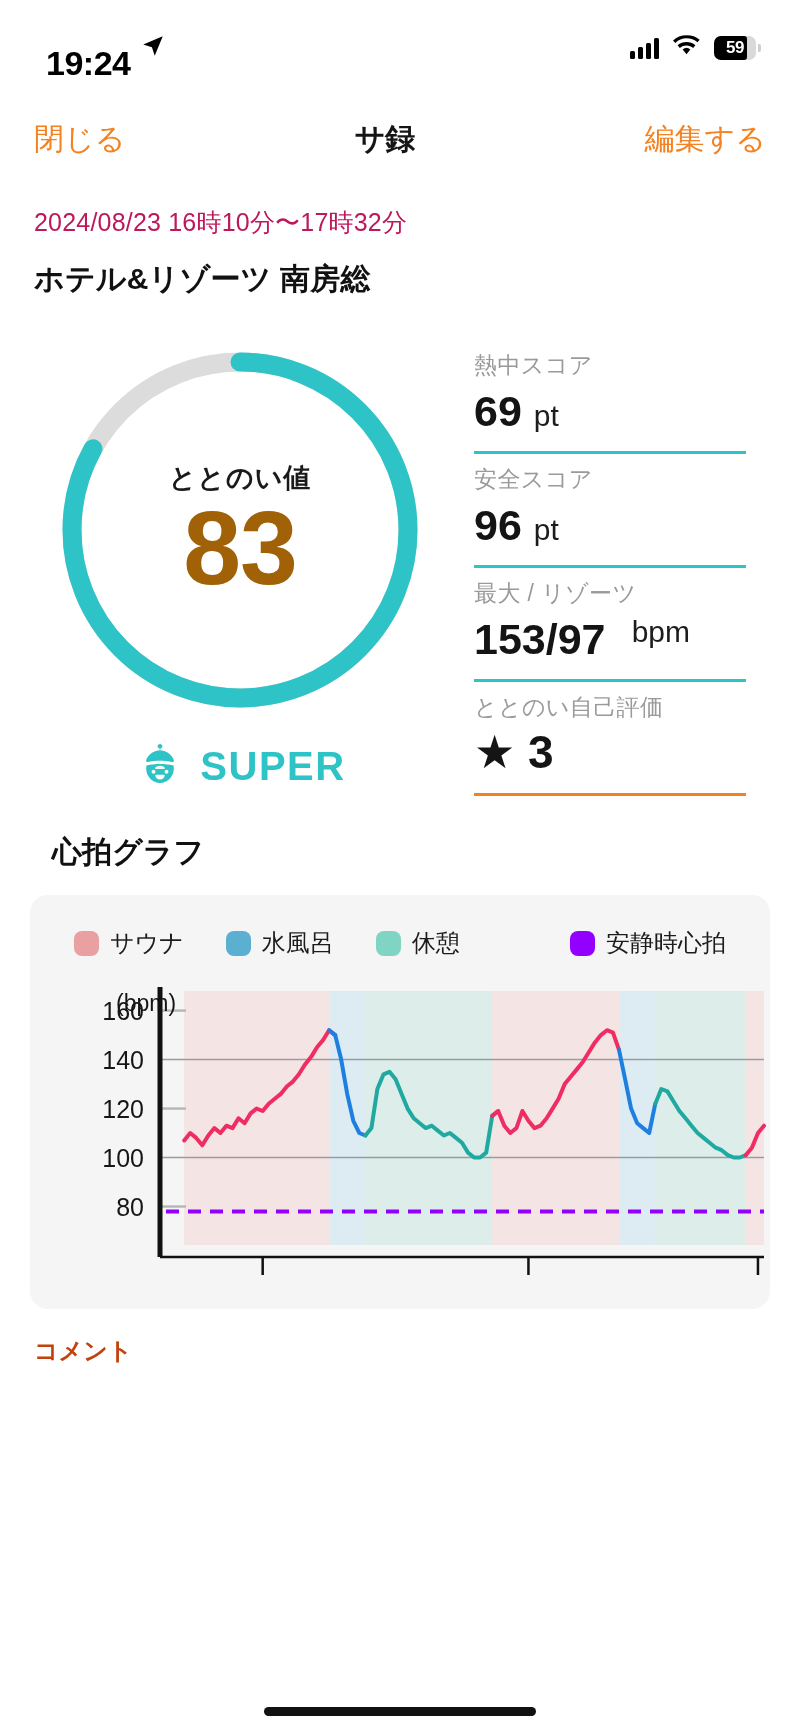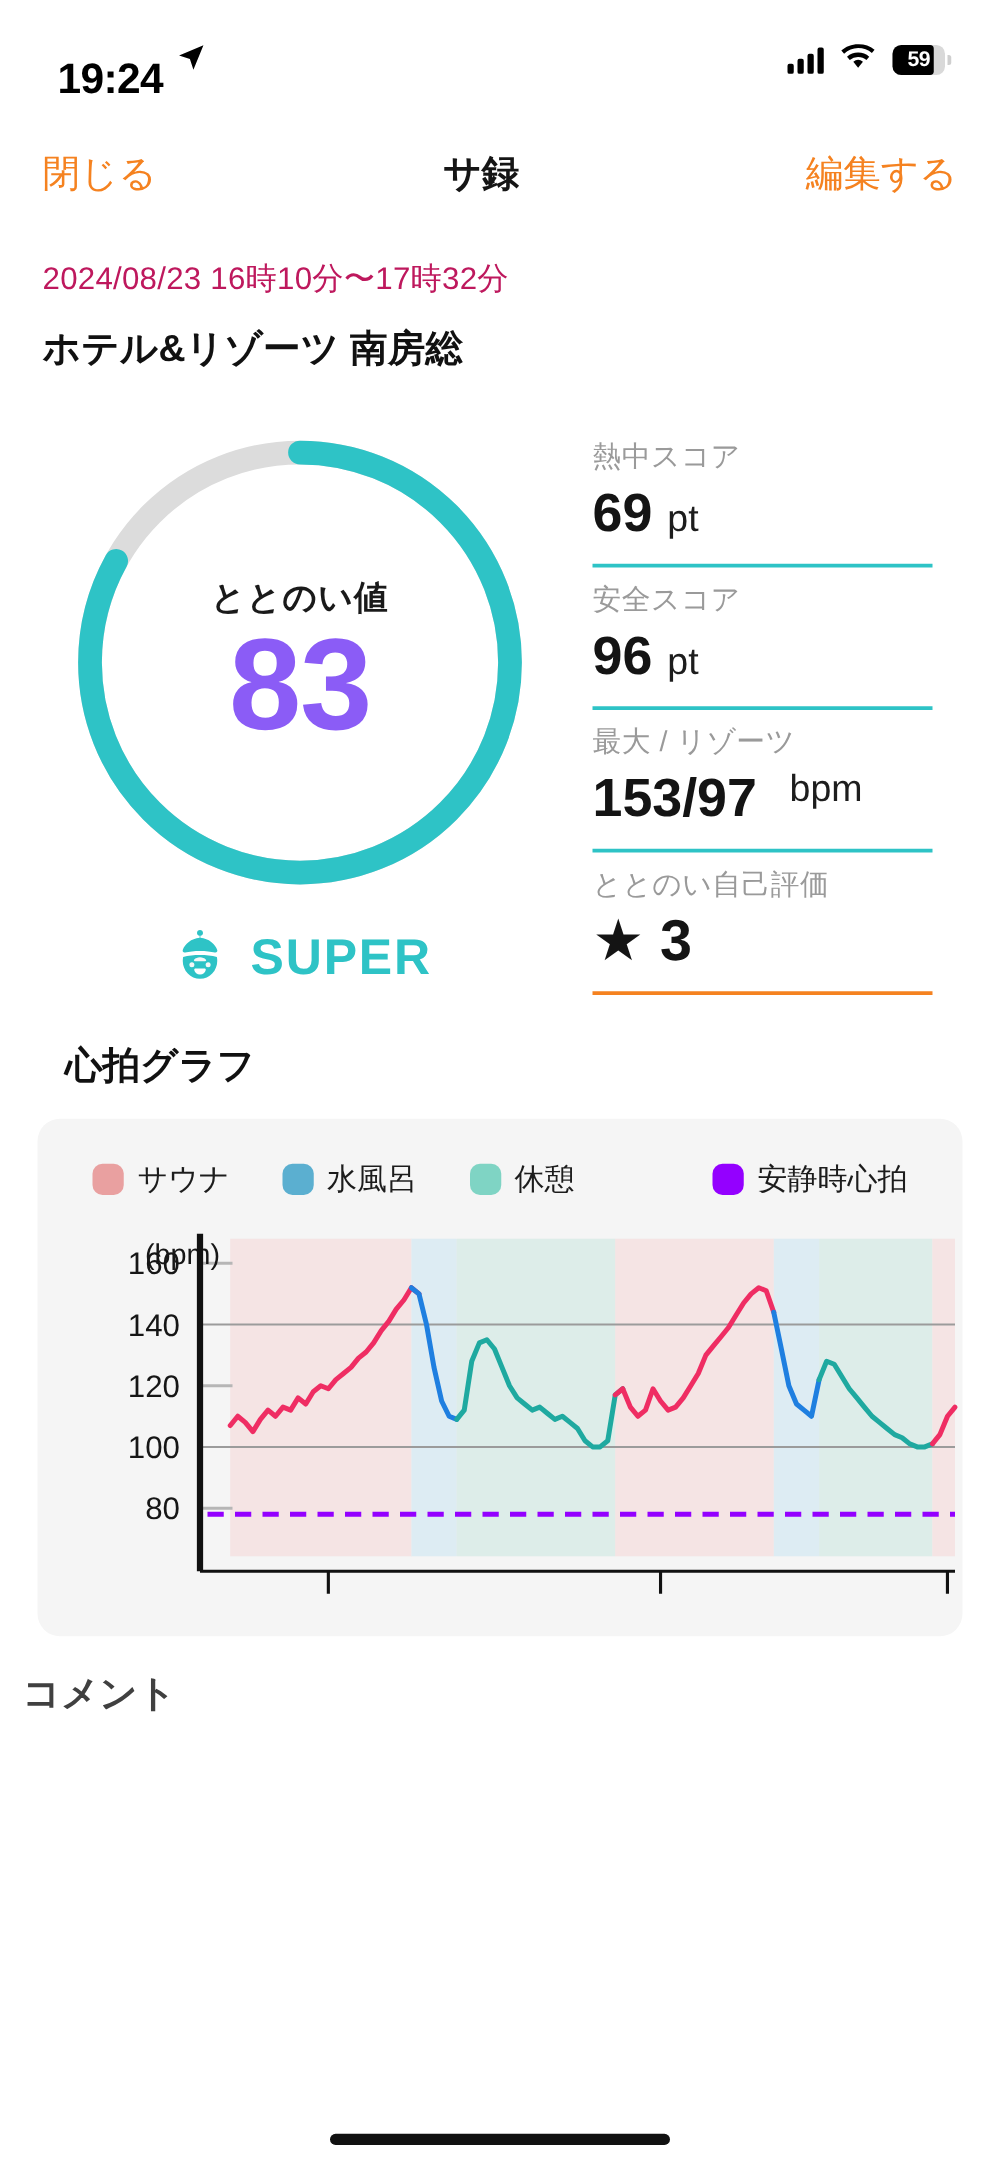--- a/index.html
+++ b/index.html
@@ -62,21 +62,21 @@
   
   .summary{display:flex;padding:34px 30px 0 30px;box-sizing:border-box;}
   .gauge-col{width:420px;flex:0 0 420px;position:relative;}
   .gauge-wrap{position:relative;width:372px;height:372px;margin:10px auto 0 auto;}
   .gauge-wrap svg{display:block;}
   .gauge-center{
     position:absolute;left:0;right:0;top:0;bottom:0;
     display:flex;flex-direction:column;align-items:center;justify-content:center;
   }
   .gauge-label{font-size:27px;font-weight:600;color:#1a1a1a;letter-spacing:1px;}
-  .gauge-value{font-size:104px;font-weight:800;color:#8b5cf6;line-height:1;letter-spacing:-1px;}
+  .gauge-value{font-size:104px;font-weight:800;color:#a16207;line-height:1;letter-spacing:-1px;}
   .rank{display:flex;align-items:center;justify-content:center;gap:14px;margin-top:22px;}
   .rank-text{font-size:40px;font-weight:600;color:#2ec3c6;letter-spacing:1.5px;}
 
   
   .stats{flex:1;padding:16px 24px 0 24px;box-sizing:border-box;}
   .stat{margin-bottom:10px;}
   .stat .k{font-size:23px;color:#9a9a9a;letter-spacing:0.4px;}
   .stat .v{
     display:flex;align-items:baseline;gap:12px;
     font-size:43px;font-weight:700;color:#141414;margin-top:6px;min-height:52px;
@@ -97,21 +97,21 @@
   .legend{display:flex;align-items:center;padding:10px 26px 0 26px;}
   .legend .li{display:flex;align-items:center;gap:11px;margin-right:42px;}
   .legend .li:last-child{margin-right:0;margin-left:auto;}
   .legend .sw{width:25px;height:25px;border-radius:8px;}
   .legend .lb{font-size:24px;color:#1c1c1c;}
 
   .plot{position:relative;margin-top:24px;}
   .plot svg{display:block;}
 
   
-  .comment{font-size:30px;font-weight:700;color:#404040;padding:26px 34px 0 18px;}
+  .comment{font-size:24px;font-weight:700;color:#c2410c;padding:26px 34px 0 34px;}
   .homebar{
     position:absolute;left:50%;transform:translateX(-50%);
     bottom:16px;width:272px;height:9px;background:#111;border-radius:6px;
   }
 </style>
 </head>
 <body>
 
 <div class="statusbar">
   <div class="sb-left">

